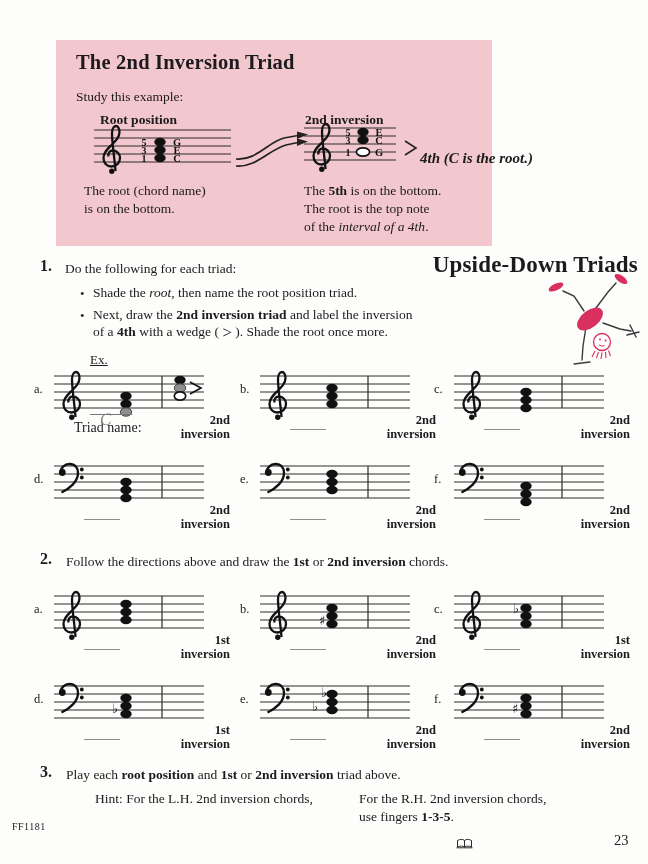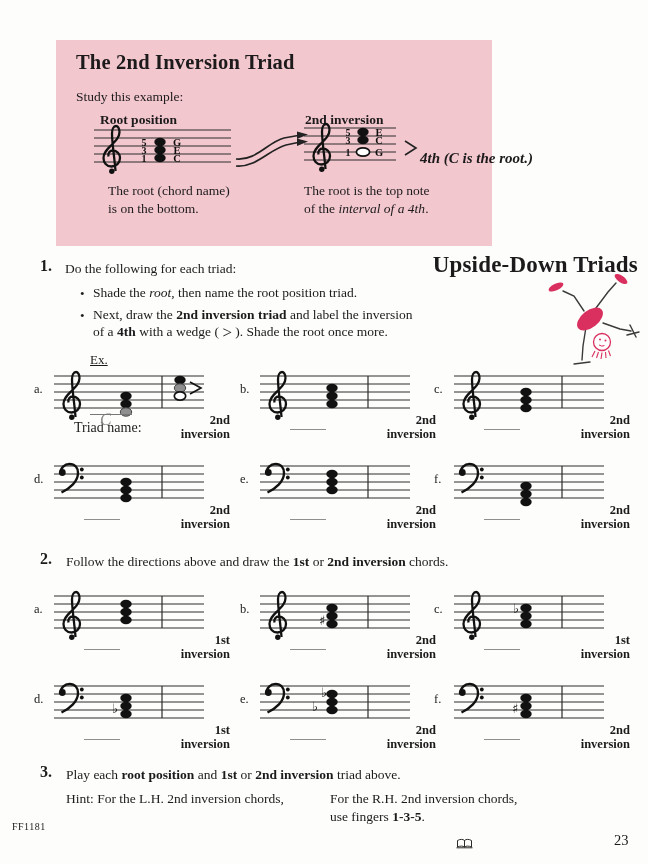--- a/index.html
+++ b/index.html
@@ -24,21 +24,21 @@
   .cell-letter{position:absolute;left:0;top:30px;font-size:12.5px;}
   .cell-ex{position:absolute;left:56px;top:0;font-size:13px;text-decoration:underline;}
   .cell-staff{position:absolute;left:20px;top:16px;}
   .cell-blank{position:absolute;left:50px;top:77px;width:36px;border-bottom:1.8px solid #8f8f8f;}
   .cell-inv{position:absolute;left:104px;top:62px;width:92px;text-align:right;
             font-size:12.5px;font-weight:bold;line-height:13.5px;}
   .cell-name-label{position:absolute;left:0px;top:68px;font-size:14px;margin-left:40px;}
   .cell-name-value{position:absolute;left:66px;top:58px;font-size:17px;font-style:italic;
                    color:#8b8b8b;transform:rotate(-6deg);}
   .cell-name-line{position:absolute;left:56px;top:62px;width:42px;border-bottom:1.6px solid #777;}
-  .hint{font-size:13.5px;line-height:17.5px;}
+  .hint{font-size:13.5px;line-height:17.5px;margin-left:29px;}
   #footer-code{left:12px;top:821px;font-size:10px;letter-spacing:.5px;font-family:Liberation Serif, serif;}
   #footer-lesson{left:474px;top:884px;font-size:11.5px;font-family:"Liberation Sans", sans-serif;color:#2a2a2a;}
   #footer-page{left:614px;top:832px;font-size:14.5px;}
   svg{display:block;overflow:visible;}
 </style>
 </head>
 <body>
 
 <div id="infobox" class="abs">
   <div class="abs box-title">The 2nd Inversion Triad</div>
@@ -93,25 +93,26 @@
         <text x="75" y="23.5" text-anchor="middle" font-size="10.5" font-weight="bold" font-family="&quot;Liberation Serif&quot;, serif" fill="#111">C</text>
         <text x="75" y="35.5" text-anchor="middle" font-size="10.5" font-weight="bold" font-family="&quot;Liberation Serif&quot;, serif" fill="#111">G</text>
       </svg>
     </div>
 
   <svg class="abs" style="left:347px;top:99px;" width="16" height="18">
     <polyline points="2,2 13,9 2,16" fill="none" stroke="#222" stroke-width="1.6"></polyline>
   </svg>
   <div class="abs i b" style="left:364px;top:110px;font-size:15px;white-space:nowrap;">4th (C is the root.)</div>
 
-  <div class="abs caption" style="left:52px;top:142px;">
+  <div class="abs caption" style="left:28px;top:142px;">
     <div>The root (chord name)</div>
     <div>is on the bottom.</div>
   </div>
   <div class="abs caption" style="left:248px;top:142px;">
+    <div><span>The </span><span class="b">5th</span><span> is on the bottom.</span></div>
     <div>The root is the top note</div>
     <div><span>of the </span><span class="i">interval of a 4th</span><span>.</span></div>
   </div>
 </div>
 
 <div class="abs sec-num" style="left:40px;top:257px;">1.</div>
 <div class="abs sec-text" style="left:65px;top:261px;">Do the following for each triad:</div>
 <div class="abs bullet-dot" style="left:80px;top:286px;">•</div>
 <div class="abs bullet-text" style="left:93px;top:285px;"><span>Shade the </span><span class="i">root</span><span>, then name the root position triad.</span></div>
 <div class="abs bullet-dot" style="left:80px;top:308px;">•</div>

